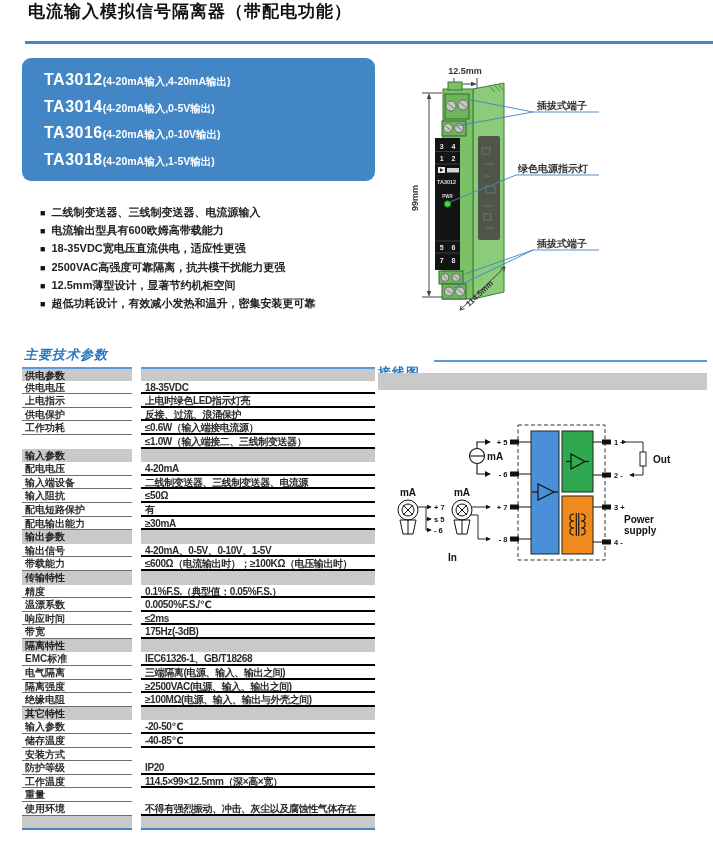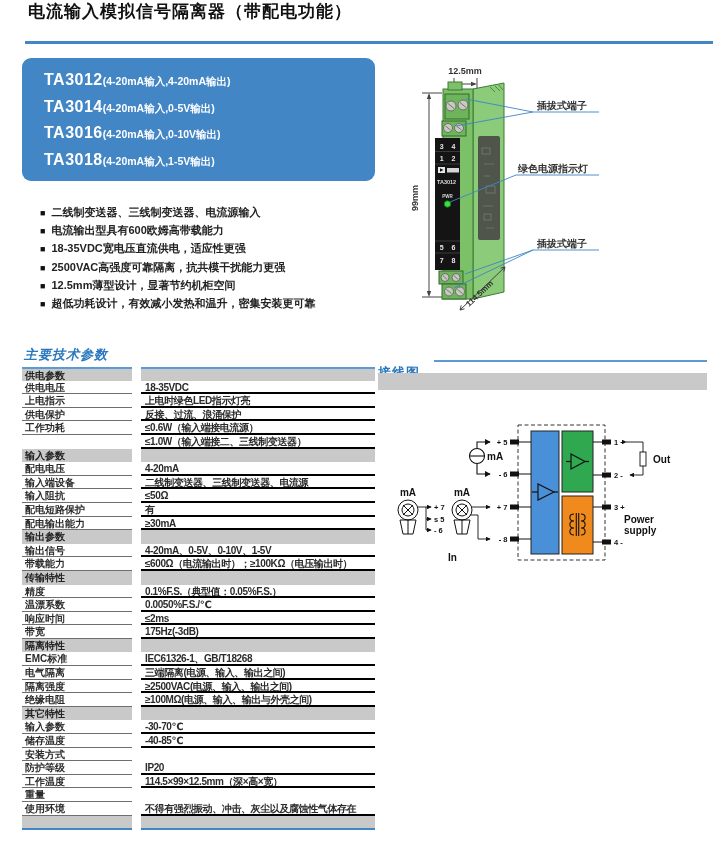--- a/index.html
+++ b/index.html
@@ -184,21 +184,21 @@
     <div class="spec-row">
       <div class="cell lbl">绝缘电阻</div>
       <div class="cell val">≥100MΩ(电源、输入、输出与外壳之间)</div>
     </div>
     <div class="spec-row section">
       <div class="cell lbl">其它特性</div>
       <div class="cell val"></div>
     </div>
     <div class="spec-row">
       <div class="cell lbl">输入参数</div>
-      <div class="cell val">-30-70℃</div>
+      <div class="cell val">-20-50℃</div>
     </div>
     <div class="spec-row">
       <div class="cell lbl">储存温度</div>
       <div class="cell val">-40-85℃</div>
     </div>
     <div class="spec-row">
       <div class="cell lbl">安装方式</div>
     </div>
     <div class="spec-row">
       <div class="cell lbl">防护等级</div>

